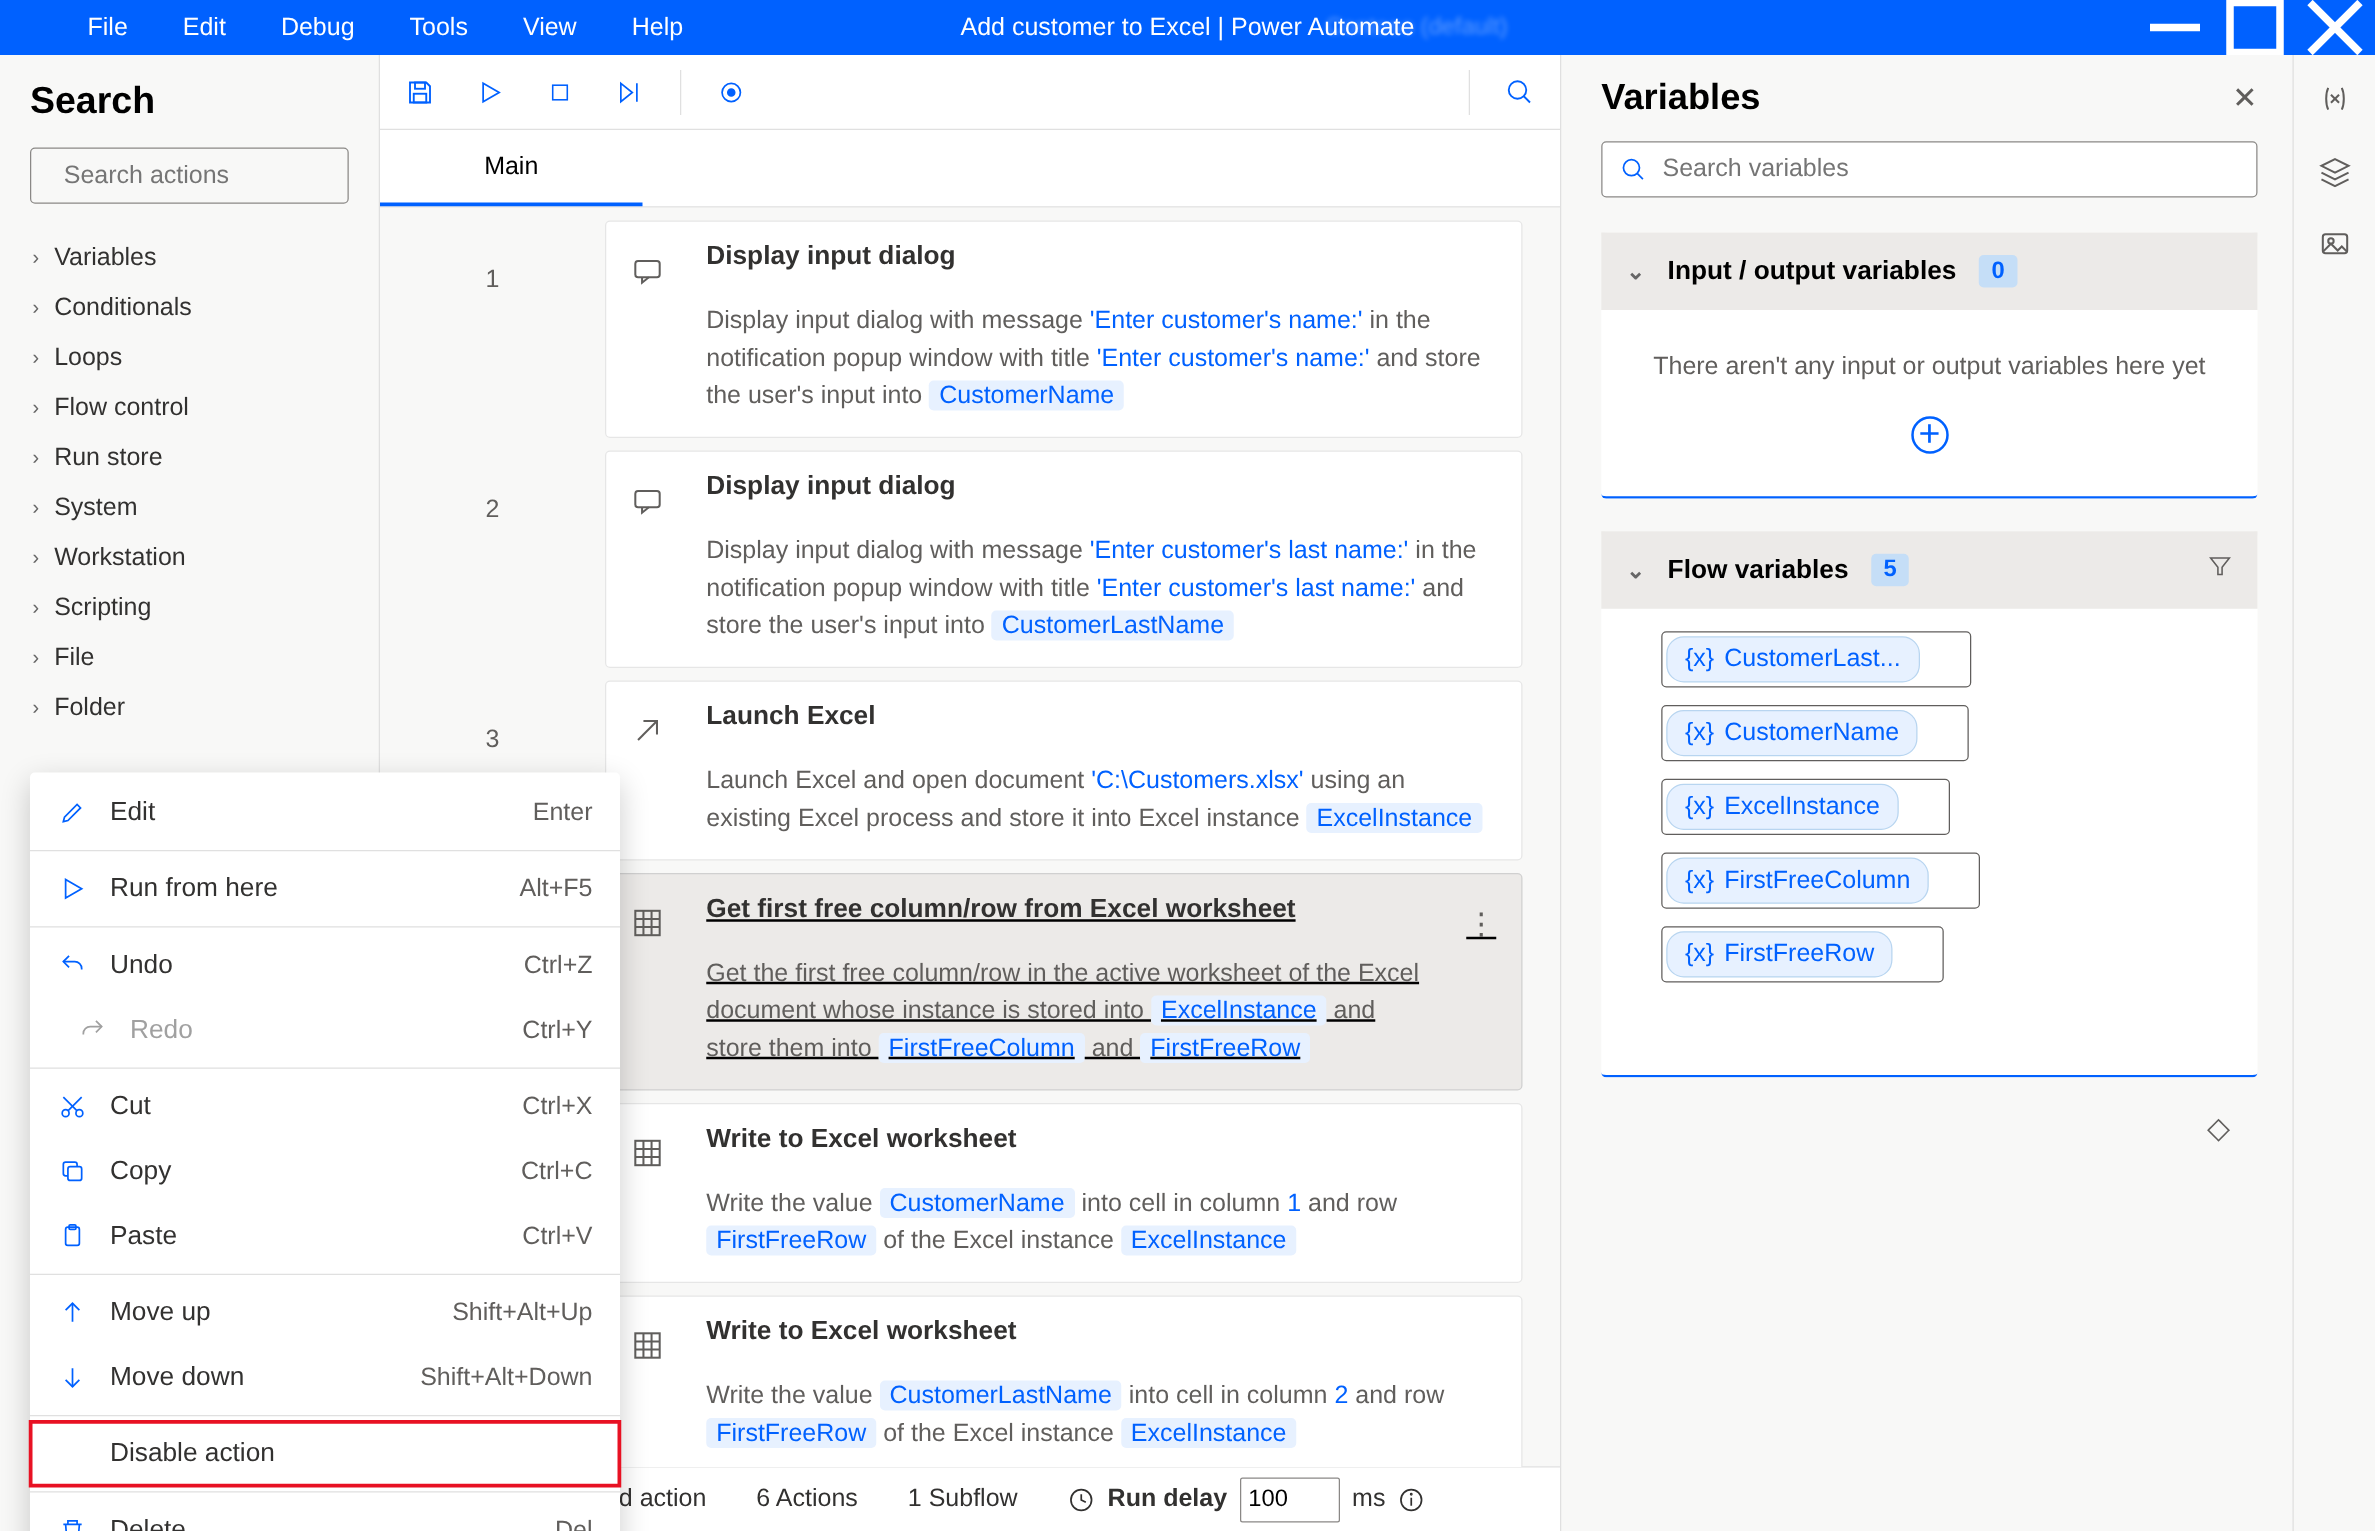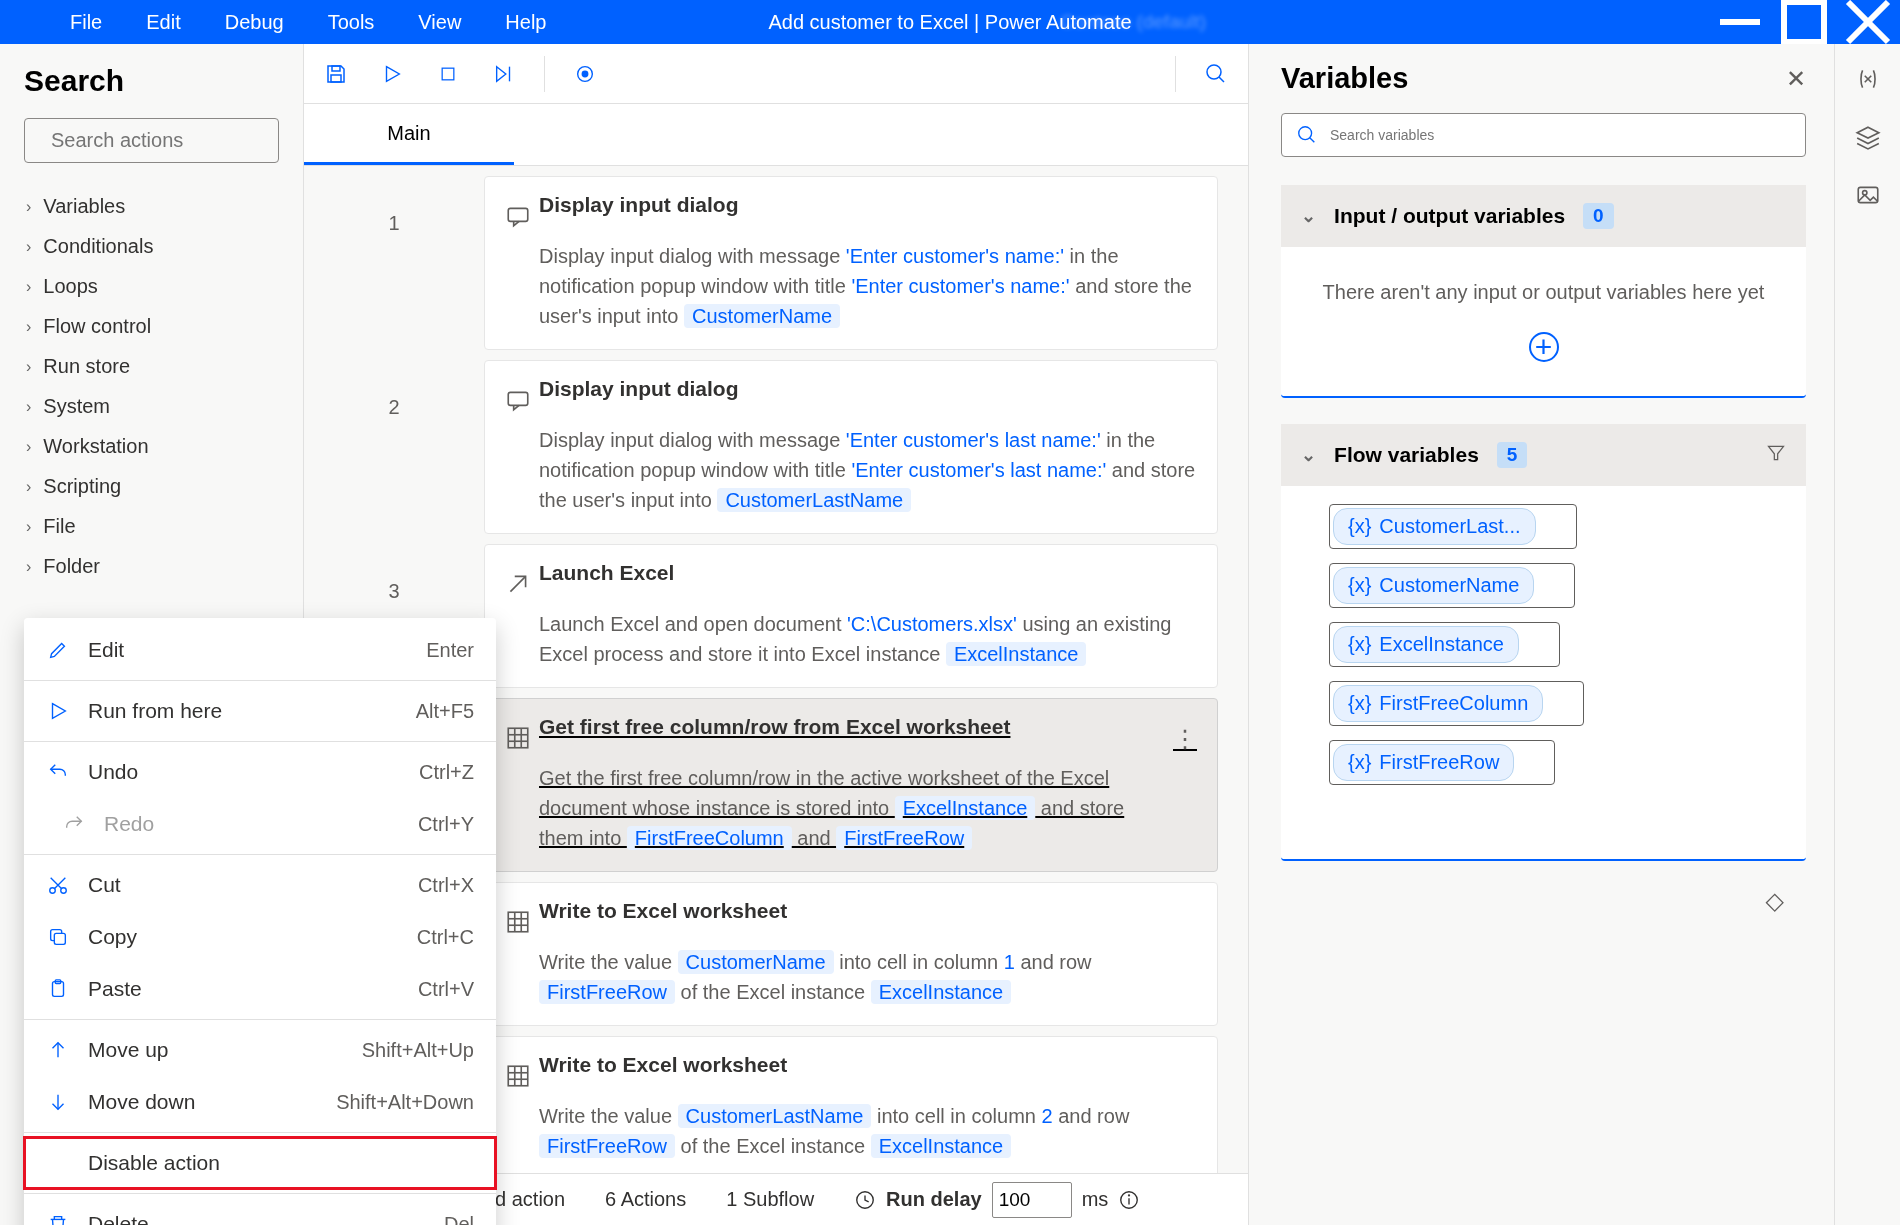--- a/index.html
+++ b/index.html
@@ -31,40 +31,40 @@
 .toolbar .searchright { margin-left: auto; }
 
 .tabs-row { height: 62px; background: #fff; border-bottom: 1px solid #e0e0e0; display: flex; align-items: stretch; }
 .subflow-btn { display: flex; align-items: center; gap: 12px; padding: 0 24px; border-right: 1px solid #e0e0e0; font-weight: 600; font-size: 20px; }
 .subflow-btn svg { stroke: #0061ff; }
 .tab-active { display: flex; align-items: center; justify-content: center; width: 210px; border-bottom: 3px solid #0061ff; font-size: 20px; }
 
 .steps-area { flex: 1; overflow-y: auto; padding: 10px 30px 0 0; }
 .step-row { display: flex; align-items: flex-start; margin-bottom: 10px; }
 .step-num { width: 180px; text-align: center; font-size: 20px; color: #605e5c; padding-top: 36px; }
-.step-card { flex: 1; background: #fff; border: 1px solid #e6e6e6; border-radius: 4px; padding: 16px 20px 18px 20px; display: flex; gap: 6px; align-items: flex-start; }
+.step-card { flex: 1; background: #fff; border: 1px solid #e6e6e6; border-radius: 4px; padding: 16px 20px 18px 20px; display: flex; gap: 32px; align-items: flex-start; }
 .step-card.selected { background: #eceae8; border: 1px solid #d0d0d0; text-decoration: underline; }
 .step-card .icon { width: 28px; height: 28px; color: #605e5c; flex-shrink: 0; margin-top: 10px;}
 .step-card .step-title { font-size: 21px; font-weight: 600; color: #323130; margin-bottom: 4px; }
 .step-card .step-desc { font-size: 20px; color: #605e5c; line-height: 1.5; margin-top: 24px; }
 .step-card .more { margin-left: auto; color: #605e5c; font-size: 24px; padding-top: 10px;}
 .varchip { background: #e7f1ff; color: #0061ff; border-radius: 4px; padding: 1px 8px; }
 .valtext { color: #0061ff; }
 
 .statusbar { height: 52px; border-top: 1px solid #e0e0e0; background: #fff; display: flex; align-items: center; justify-content: center; gap: 40px; font-size: 20px; color: #323130; }
 .rundelay { display: flex; align-items: center; gap: 10px; }
 .rundelay input { width: 80px; padding: 6px; border: 1px solid #8a8886; border-radius: 2px; font-size: 19px; }
 
 .right { width: 586px; background: #f8f8f7; border-left: 1px solid #e0e0e0; display: flex; flex-direction: column; padding: 18px 28px 0 32px; }
 .right .hdr { display: flex; align-items: center; margin-bottom: 18px; }
 .right .hdr h2 { font-size: 29px; font-weight: 600; flex: 1; }
 .right .hdr .close { font-size: 24px; cursor: pointer; color: #605e5c; }
 .var-search { border: 1px solid #8a8886; border-radius: 4px; padding: 10px 14px; display: flex; align-items: center; gap: 12px; margin-bottom: 28px; background: #fff; }
 .var-search svg { width: 22px; height: 22px; stroke: #0061ff; }
-.var-search input { border: none; outline: none; background: transparent; font-size: 14px; flex: 1; }
+.var-search input { border: none; outline: none; background: transparent; font-size: 20px; flex: 1; }
 .section { background: #fff; border-radius: 4px; margin-bottom: 26px; border-bottom: 2px solid #0061ff;}
 .section-hdr { background: #eceae8; padding: 18px 20px; display: flex; align-items: center; gap: 18px; font-size: 21px; font-weight: 600; }
 .section-hdr .chev { font-size: 18px; color: #666; }
 .badge { background: #c5def7; color: #0061ff; border-radius: 4px; padding: 2px 10px; font-size: 19px; }
 .section-body { padding: 34px 20px; text-align: center; font-size: 20px; color: #605e5c; }
 .section-body .plus { display: flex; justify-content: center; margin-top: 28px; color: #0061ff; font-size: 30px; border: 2px solid #0061ff; border-radius: 50%; width: 30px; height: 30px; align-items: center; margin-left:auto;margin-right:auto; }
 .flowvars { padding: 18px 12px 60px 48px; }
 .flowvar-chip { display: inline-flex; align-items: center; gap: 8px; background: #e7f1ff; color: #0061ff; border-radius: 14px; padding: 6px 14px; margin-bottom: 16px; font-size: 20px; border: 1px solid #b8d5f0; }
 .flowvar-chip-wrap { border: 1px solid #605e5c; border-radius: 4px; padding: 3px 40px 3px 3px; margin-bottom: 14px; width: fit-content; position: relative;}
 .flowvar-chip-wrap .flowvar-chip{margin-bottom:0;}

